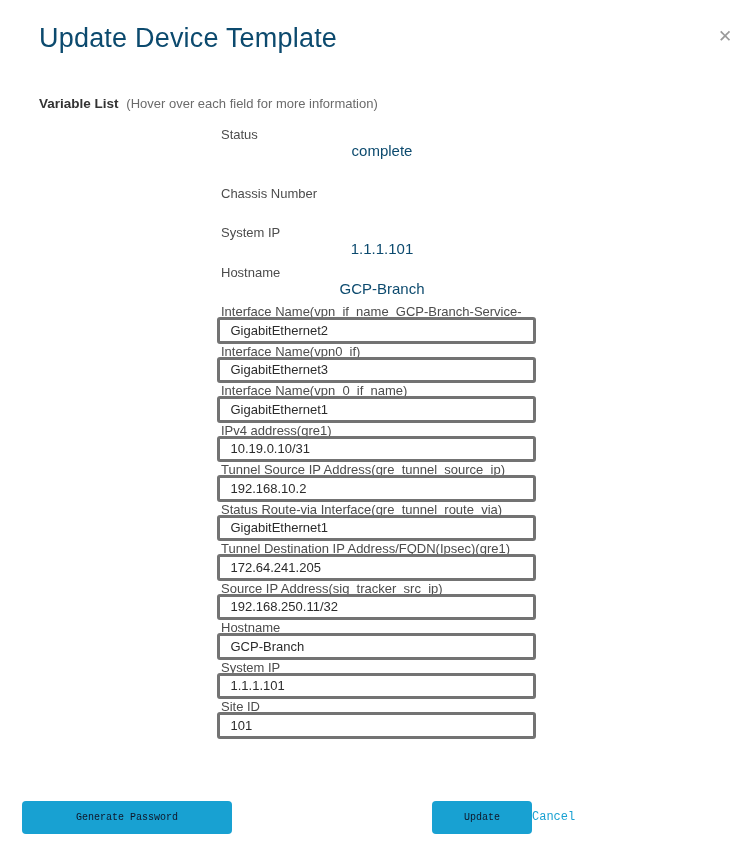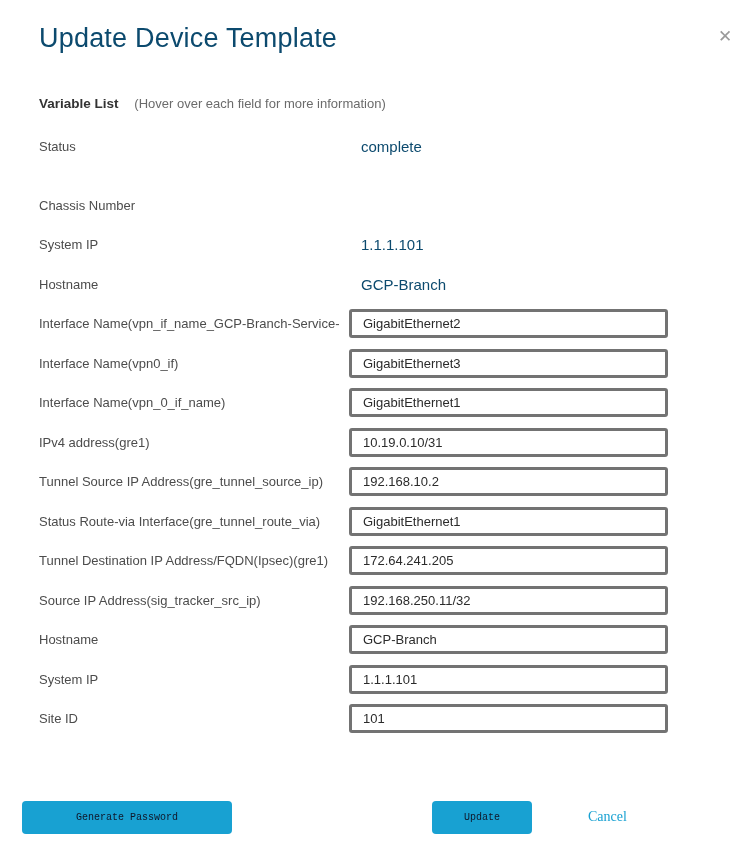--- a/index.html
+++ b/index.html
@@ -32,24 +32,24 @@
     letter-spacing: 0.2px;
   }
 
   .section-heading {
     margin-top: 42px;
     font-size: 13.5px;
     line-height: 16px;
     color: #333;
   }
   .section-heading .heading-bold { font-weight: bold; color: #333; }
-  .section-heading .heading-hint { font-weight: normal; color: #6b6b6b; font-size: 13px; margin-left: 12px; }
+  .section-heading .heading-hint { font-weight: normal; color: #6b6b6b; font-size: 13px; margin-left: 4px; }
 
   .rows { margin-top: 15px; }
-  .row { display: flex; align-items: center; height: 39.5px; }
+  .row { display: flex; align-items: center; height: 39.5px; flex-direction: column; }
   .row-label {
     width: 310px; min-width: 310px;
     font-size: 13px; color: #4c4c4c;
     white-space: nowrap; overflow: hidden;
   }
   .static-value {
     padding-left: 12px;
     font-size: 15px; color: #0c4a6e;
   }
   .spacer { height: 19px; }
@@ -76,25 +76,24 @@
     height: 33px;
     border-radius: 4px;
     background: #18a1d2;
     color: #0f172a;
     font-size: 10px;
     font-family: Liberation Mono, monospace;
   }
   .btn-generate { margin-left: 22px; width: 210px; }
   .btn-update { margin-left: 200px; width: 100px; }
   .cancel-link {
-    margin-left: 56px;
     background: none; border: none; cursor: pointer;
     color: #18a1d2;
-    font-size: 14px;
-    font-family: Liberation Serif, serif;
+    font-size: 12px;
+    font-family: Liberation Mono, monospace;
     padding: 0;
   }
 </style>
 </head>
 <body>
 
 <div class="dialog">
 
   <button class="close-btn">✕</button>
 

